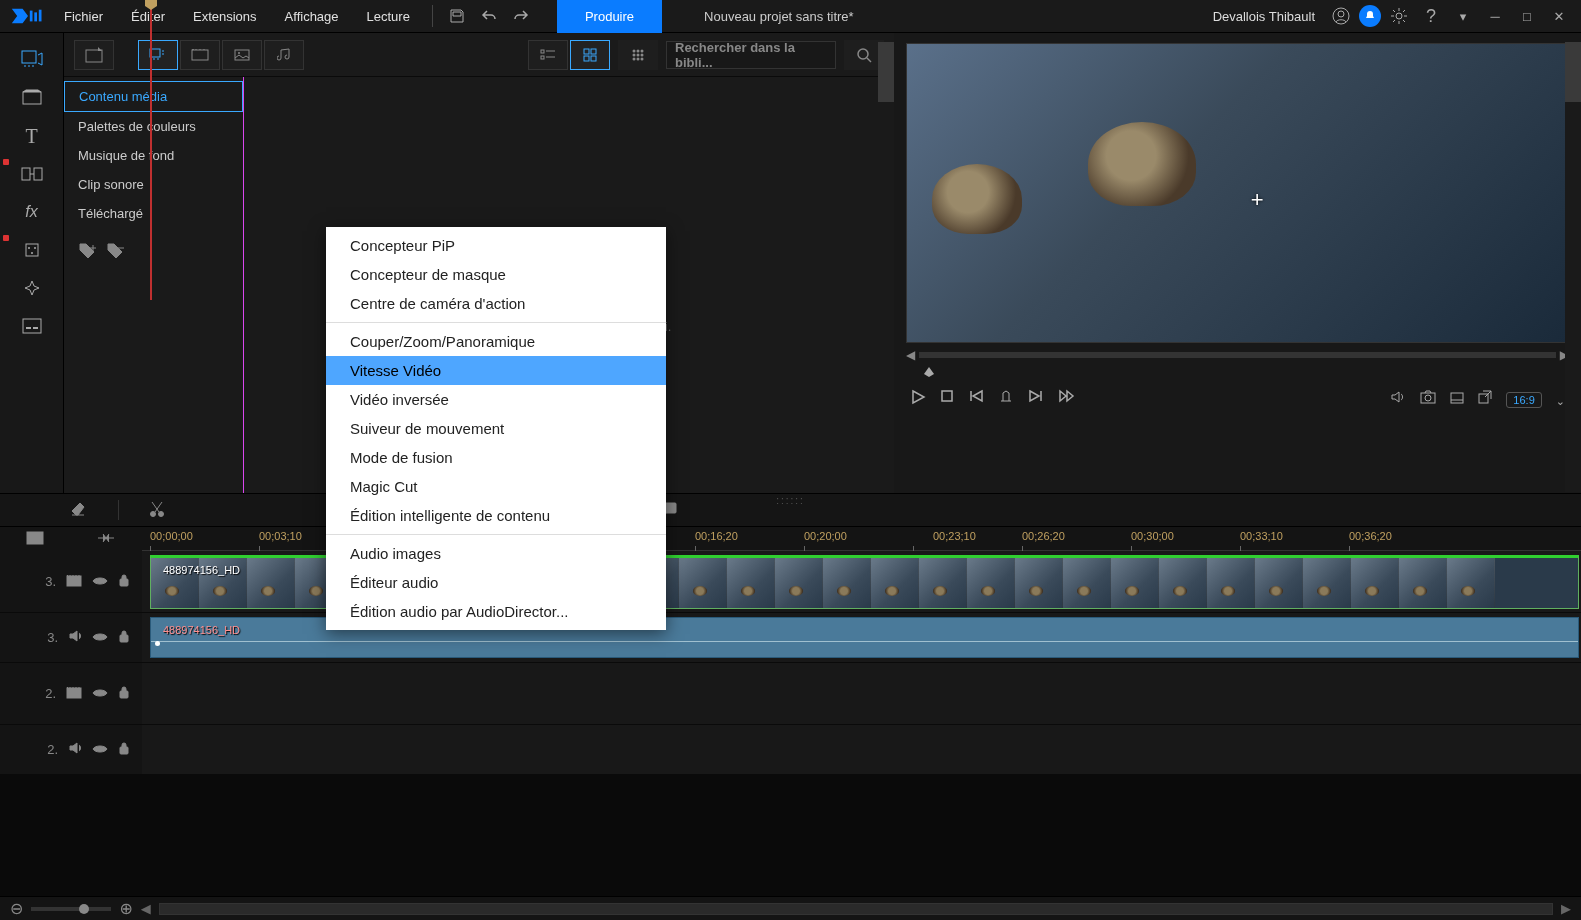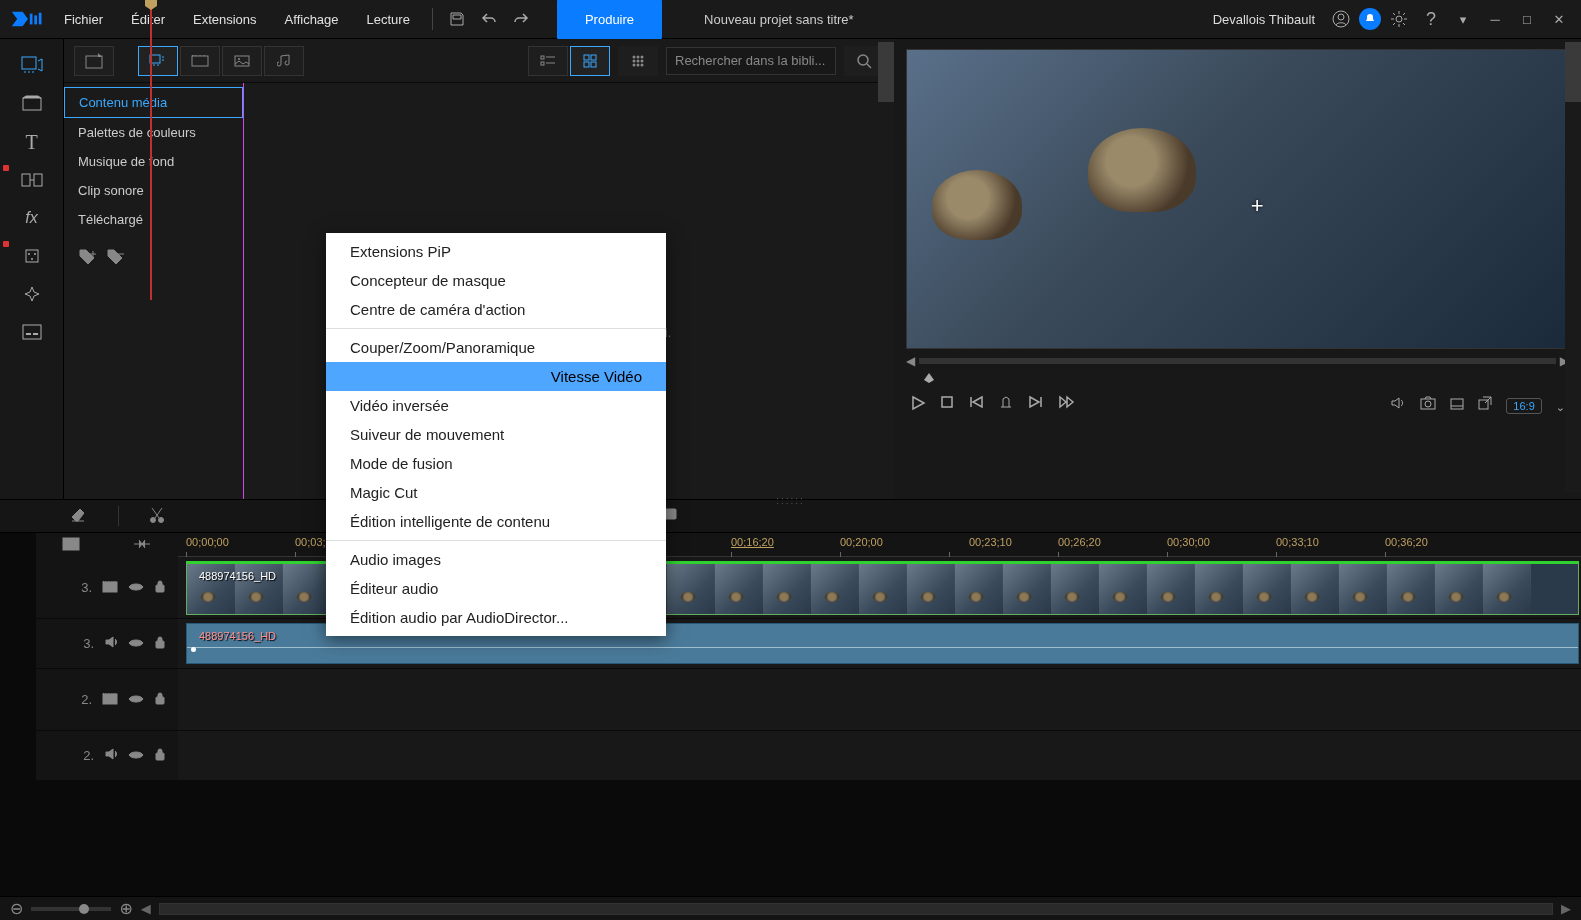--- a/index.html
+++ b/index.html
@@ -1,39 +1,39 @@
 <!DOCTYPE html>
 <html><head>
 <meta charset="utf-8">
 <style>
 * { margin:0; padding:0; box-sizing:border-box; font-family:"Segoe UI",Arial,sans-serif; user-select:none; }
 body { width:1581px; height:920px; background:#0a0a0a; color:#cfcfcf; font-size:13px; overflow:hidden; position:relative; }
 
 
-.menubar { height:39px; background:#1a1a1a; display:flex; align-items:center; padding:0 8px; gap:4px; border-bottom:1px solid #000; }
+.menubar { height:33px; background:#1a1a1a; display:flex; align-items:center; padding:0 8px; gap:4px; border-bottom:1px solid #000; }
 .app-logo { width:40px; height:24px; display:flex; align-items:center; justify-content:center; }
 .app-logo svg { width:36px; height:20px; }
 .menubar .menu-item { padding:4px 12px; color:#e0e0e0; cursor:pointer; }
 .menubar .divider { width:1px; height:22px; background:#444; margin:0 6px; }
 .menubar .icon-btn { width:28px; height:26px; display:flex; align-items:center; justify-content:center; cursor:pointer; color:#aaa; }
 .produce-btn { background:#0a7cff; color:#fff; padding:20px 28px; border-radius:10px; cursor:pointer; margin:0 18px; }
 .project-title { color:#ccc; margin-left:20px; }
 .menubar .spacer { flex:1; }
 .user-name { color:#ddd; margin-right:8px; }
 .notif-badge { background:#0a7cff; width:22px; height:22px; border-radius:50%; display:flex; align-items:center; justify-content:center; color:#fff; }
 
 
 .main { display:flex; height:460px; }
 .left-rail { width:64px; background:#181818; border-right:1px solid #000; display:flex; flex-direction:column; align-items:center; padding-top:10px; gap:4px; }
 .left-rail .rail-btn { width:42px; height:34px; display:flex; align-items:center; justify-content:center; cursor:pointer; color:#aaa; border-radius:2px; position:relative; }
 .left-rail .rail-btn.active { color:#3aa9ff; }
 .red-dot { position:absolute; left:-8px; top:2px; width:6px; height:6px; background:#d33; border-radius:1px; }
 
 .media-col { width:830px; background:#1a1a1a; display:flex; flex-direction:column; }
-.media-toolbar { height:44px; display:flex; align-items:center; padding:0 10px; gap:8px; border-bottom:1px solid #0a0a0a; }
+.media-toolbar { height:44px; display:flex; align-items:center; padding:0 10px; gap:8px; border-bottom:1px solid #0a0a0a;font-weight:bold; }
 .tb-group { display:flex; gap:2px; }
 .tb-btn { width:40px; height:30px; border:1px solid #333; background:#1e1e1e; display:flex; align-items:center; justify-content:center; cursor:pointer; color:#888; font-size:14px; }
 .tb-btn.active { border-color:#3aa9ff; color:#3aa9ff; background:#222; }
 .media-toolbar .spacer { flex:1; }
 .search-box { width:170px; height:28px; background:#181818; border:1px solid #333; color:#888; padding:0 8px; display:flex; align-items:center; }
 
 .media-body { flex:1; display:flex; position:relative; }
 .media-nav { width:180px; background:#1a1a1a; border-right:1px solid #d946ef; padding:4px 0; }
 .media-nav .cat { padding:7px 14px; color:#ccc; cursor:pointer; }
 .media-nav .cat.selected { background:#1a1a1a; color:#3aa9ff; border:1px solid #3aa9ff; }
@@ -41,21 +41,21 @@
 .media-nav .tag-icon { color:#888; font-size:18px; }
 
 .media-drop { flex:1; display:flex; flex-direction:column; align-items:center; justify-content:center; color:#6a6a6a; gap:12px; }
 .drop-icon { width:80px; height:70px; border:2px solid #2a5a8f; position:relative; }
 .drop-icon::before { content:""; position:absolute; top:-12px; left:0; width:80px; height:12px; background:repeating-linear-gradient(90deg,#2a5a8f 0 6px, transparent 6px 12px); border-top:2px solid #2a5a8f; }
 .drop-plus { position:absolute; top:50%; left:50%; transform:translate(-50%,-50%); color:#2a5a8f; font-size:32px; font-weight:300; }
 
 
 .context-menu { position:absolute; left:262px; top:150px; width:340px; background:#fff; color:#222; box-shadow:0 4px 16px rgba(0,0,0,0.5); z-index:100; padding:4px 0; }
 .context-menu .cm-item { padding:6px 24px; font-size:15px; cursor:pointer; }
-.context-menu .cm-item.highlighted { background:#4ea6ff; color:#000;text-align:right; }
+.context-menu .cm-item.highlighted { background:#4ea6ff; color:#000; }
 .context-menu .cm-sep { height:1px; background:#ddd; margin:4px 0; }
 
 
 .preview-col { flex:1; background:#181818; padding:10px 12px; display:flex; flex-direction:column; }
 .preview-img { width:100%; height:300px; background:linear-gradient(135deg,#5a708a 0%,#3a4a5a 40%,#1a2a3a 100%); position:relative; border:1px solid #333; }
 .snail { position:absolute; width:90px; height:70px; border-radius:50% 50% 40% 40%; background:radial-gradient(circle at 40% 40%, #9a8a6a 30%, #4a3a2a 70%); }
 .snail.s1 { left:25px; top:120px; }
 .snail.s2 { left:190px; top:85px; transform:scale(1.2); }
 .crosshair { position:absolute; left:52%; top:48%; color:#fff; font-size:22px; text-shadow:0 0 3px #000; }
 .preview-scrub { height:24px; display:flex; align-items:center; gap:4px; padding:4px 0; }
@@ -73,21 +73,21 @@
 .pc-icon { color:#aaa; font-size:16px; cursor:pointer; }
 .ratio-pill { border:1px solid #555; border-radius:3px; padding:1px 6px; font-size:11px; color:#3aa9ff; }
 
 
 .mid-toolbar { height:34px; background:#151515; border-top:1px solid #000; border-bottom:1px solid #000; display:flex; align-items:center; padding:0 70px; gap:30px; color:#888; }
 .mid-toolbar .mt-btn { cursor:pointer; }
 .mt-divider { width:1px; height:20px; background:#333; }
 .grip { position:absolute; left:50%; top:495px; transform:translateX(-50%); color:#555; font-size:10px; letter-spacing:2px; }
 
 
-.timeline { background:#141414;margin-left:36px; }
+.timeline { background:#141414; }
 .tl-header { height:24px; display:flex; }
 .tl-header-left { width:142px; display:flex; align-items:center; justify-content:space-around; color:#888; }
 .tl-ruler { flex:1; position:relative; background:#141414; border-bottom:1px solid #333; }
 .tl-tick { position:absolute; top:3px; font-size:11px; color:#c0a060; }
 .tl-tick::after { content:""; position:absolute; left:0; bottom:-10px; width:1px; height:6px; background:#666; }
 .playhead { position:absolute; left:150px; top:0; width:2px; height:300px; background:#c03030; z-index:5; }
 .playhead::before { content:""; position:absolute; top:0; left:-5px; width:12px; height:10px; background:#c0a060; clip-path:polygon(0 0,100% 0,100% 60%,50% 100%,0 60%); }
 
 .tl-row { height:62px; display:flex; border-bottom:1px solid #0a0a0a; }
 .tl-row.short { height:50px; }
@@ -326,21 +326,21 @@
         </div>
       </div>
       <div class="media-drop">
         <div class="drop-icon">
             <span class="drop-plus">+</span>
           </div>
         <div>vidéos, images ou fichiers audio ici.</div>
       </div>
 
       <div class="context-menu">
-        <div class="cm-item">Extensions PiP</div>
+        <div class="cm-item">Concepteur PiP</div>
         <div class="cm-item">Concepteur de masque</div>
         <div class="cm-item">Centre de caméra d'action</div>
         <div class="cm-sep"></div>
         <div class="cm-item">Couper/Zoom/Panoramique</div>
         <div class="cm-item highlighted">Vitesse Vidéo</div>
         <div class="cm-item">Vidéo inversée</div>
         <div class="cm-item">Suiveur de mouvement</div>
         <div class="cm-item">Mode de fusion</div>
         <div class="cm-item">Magic Cut</div>
         <div class="cm-item">Édition intelligente de contenu</div>
@@ -447,21 +447,21 @@
       <span><svg width="20" height="14" viewBox="0 0 20 14" stroke="#888" fill="none">
             <path d="M2 7h5M13 7h5M7 3l3 4-3 4M13 3l-3 4 3 4"></path>
           </svg></span>
     </div>
     <div class="tl-ruler" id="ruler">
         <span class="tl-tick" style="left: 8px;">00;00;00</span>
         <span class="tl-tick" style="left: 117px;">00;03;10</span>
         <span class="tl-tick" style="left: 226px;">00;06;20</span>
         <span class="tl-tick" style="left: 335px;">00;10;00</span>
         <span class="tl-tick" style="left: 444px;">00;13;10</span>
-        <span class="tl-tick" style="left: 553px; text-decoration: underline;">00;16;20</span>
+        <span class="tl-tick" style="left: 553px;">00;16;20</span>
         <span class="tl-tick" style="left: 662px;">00;20;00</span>
         <span class="tl-tick" style="left: 771px; padding-left: 20px;">00;23;10</span>
         <span class="tl-tick" style="left: 880px;">00;26;20</span>
         <span class="tl-tick" style="left: 989px;">00;30;00</span>
         <span class="tl-tick" style="left: 1098px;">00;33;10</span>
         <span class="tl-tick" style="left: 1207px;">00;36;20</span>
       </div>
   </div>
   <div class="playhead"></div>
 

